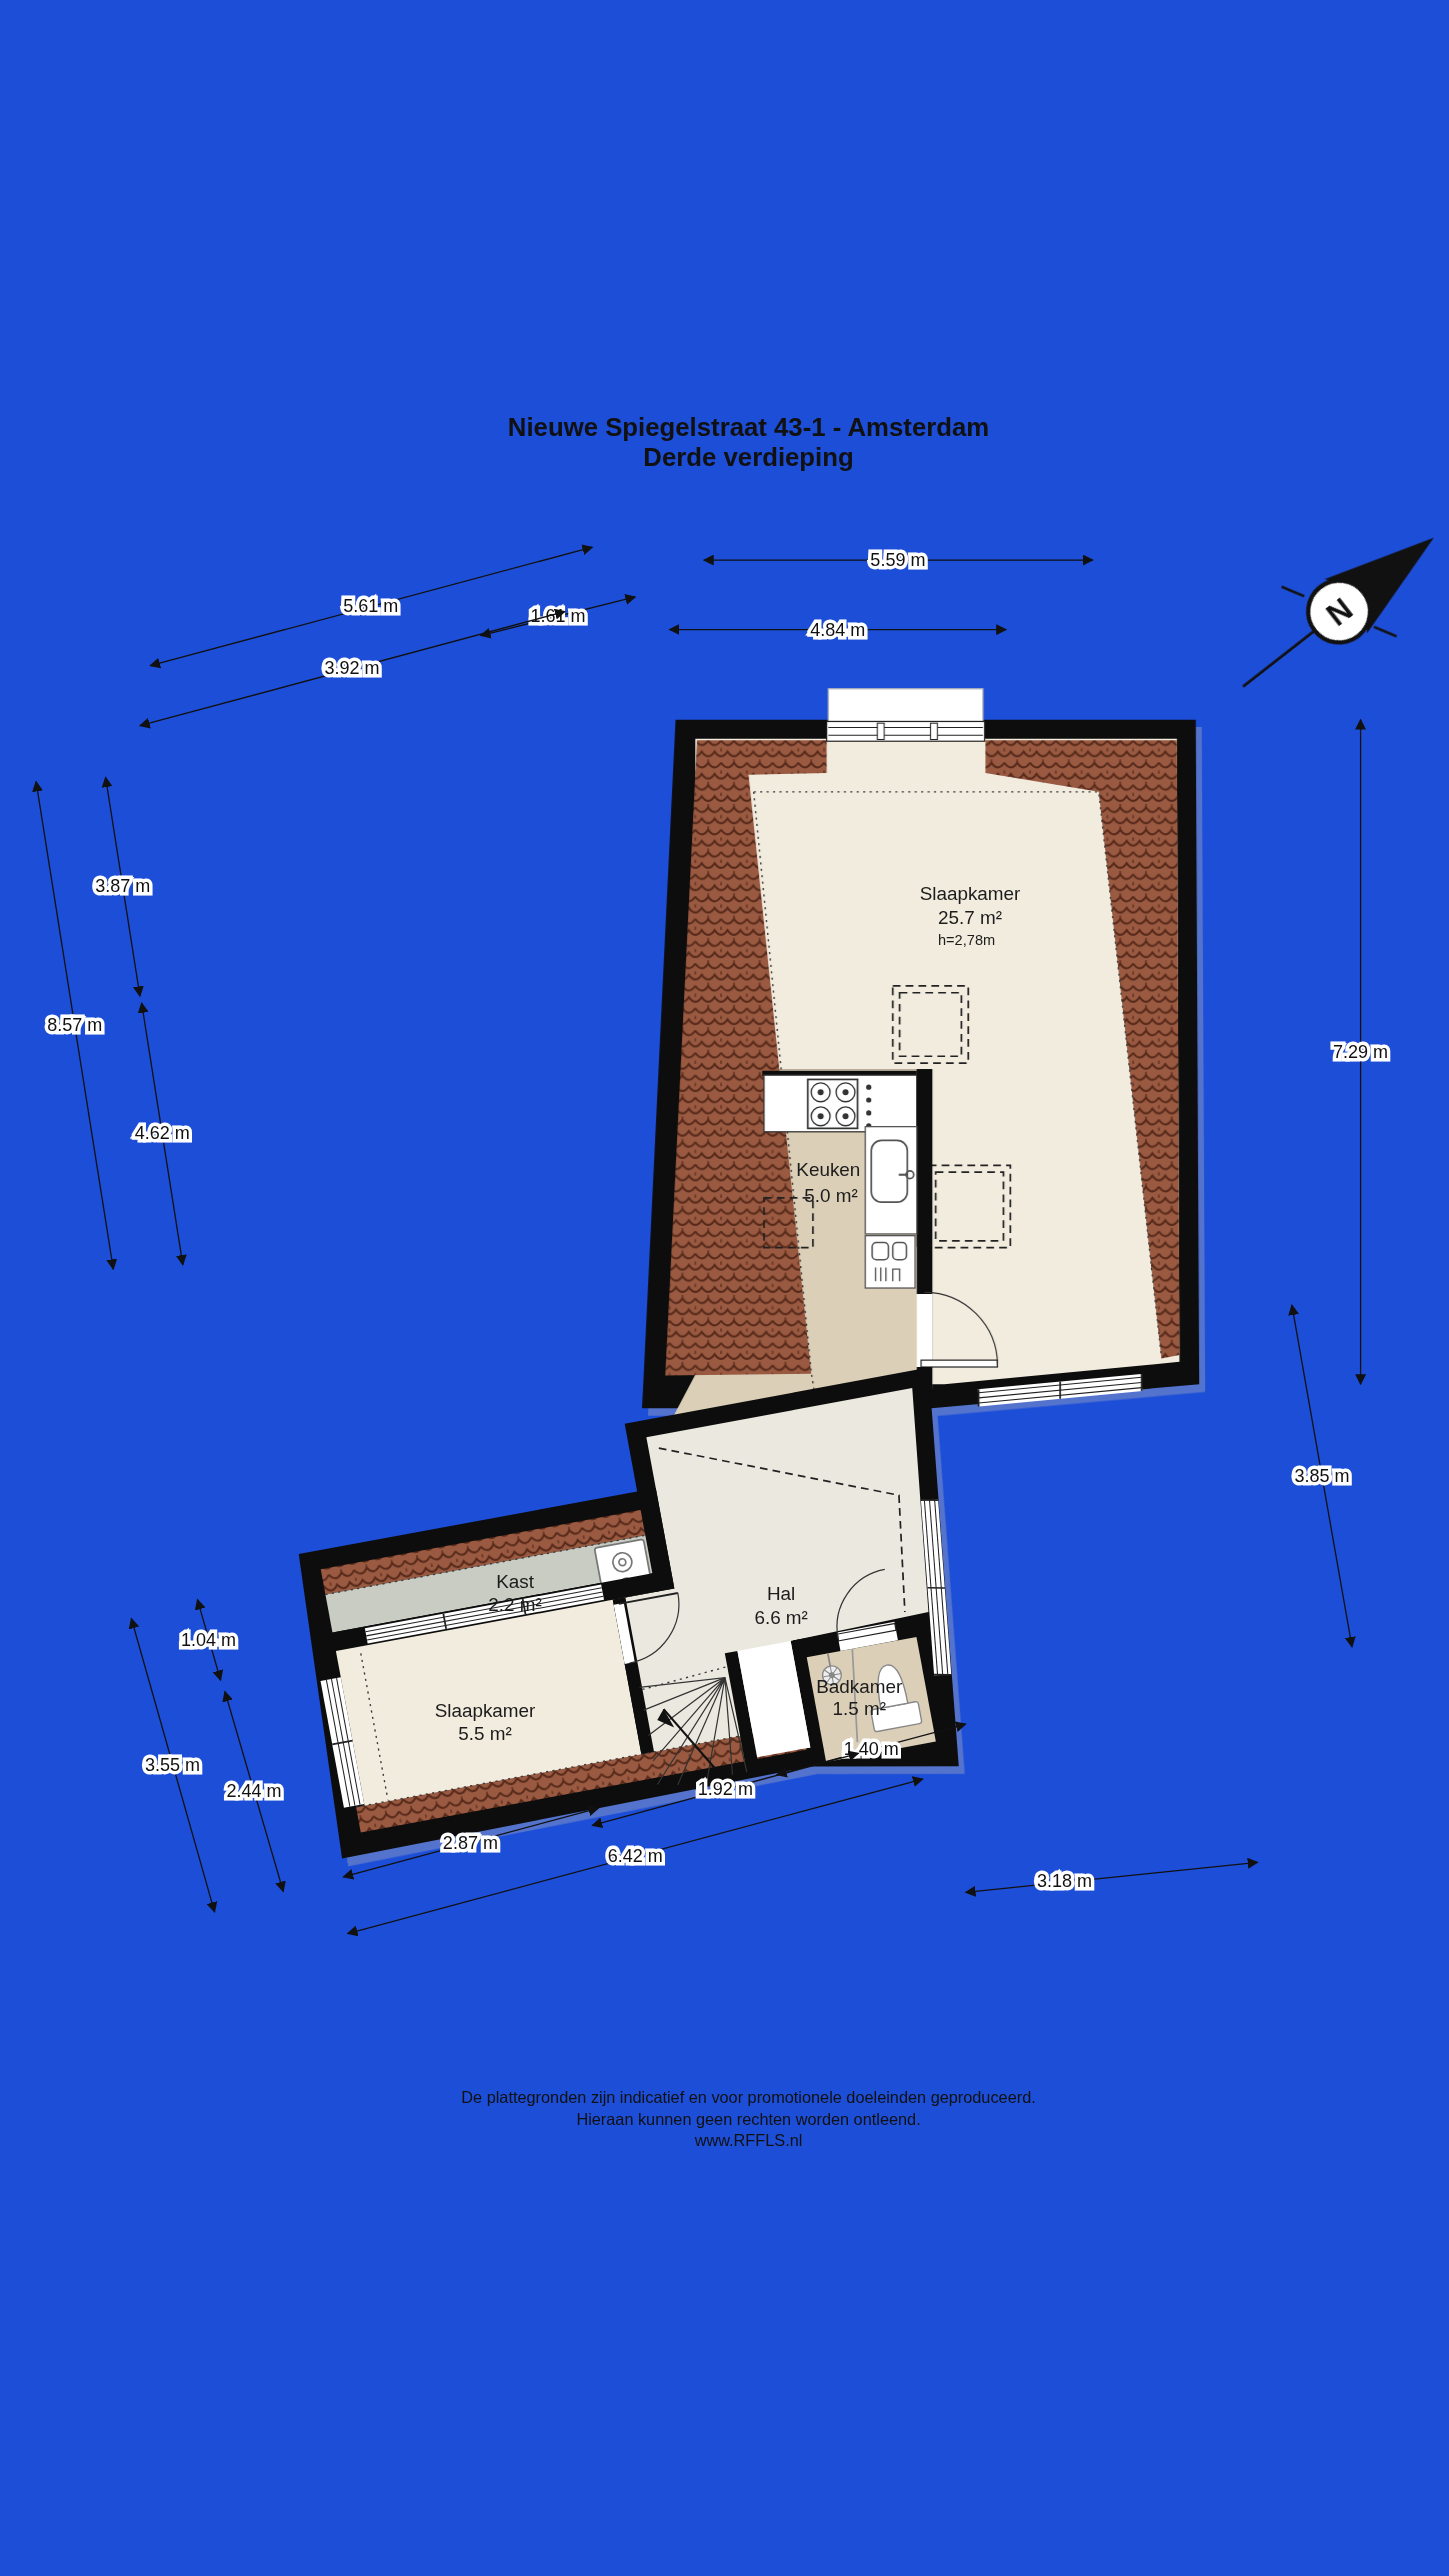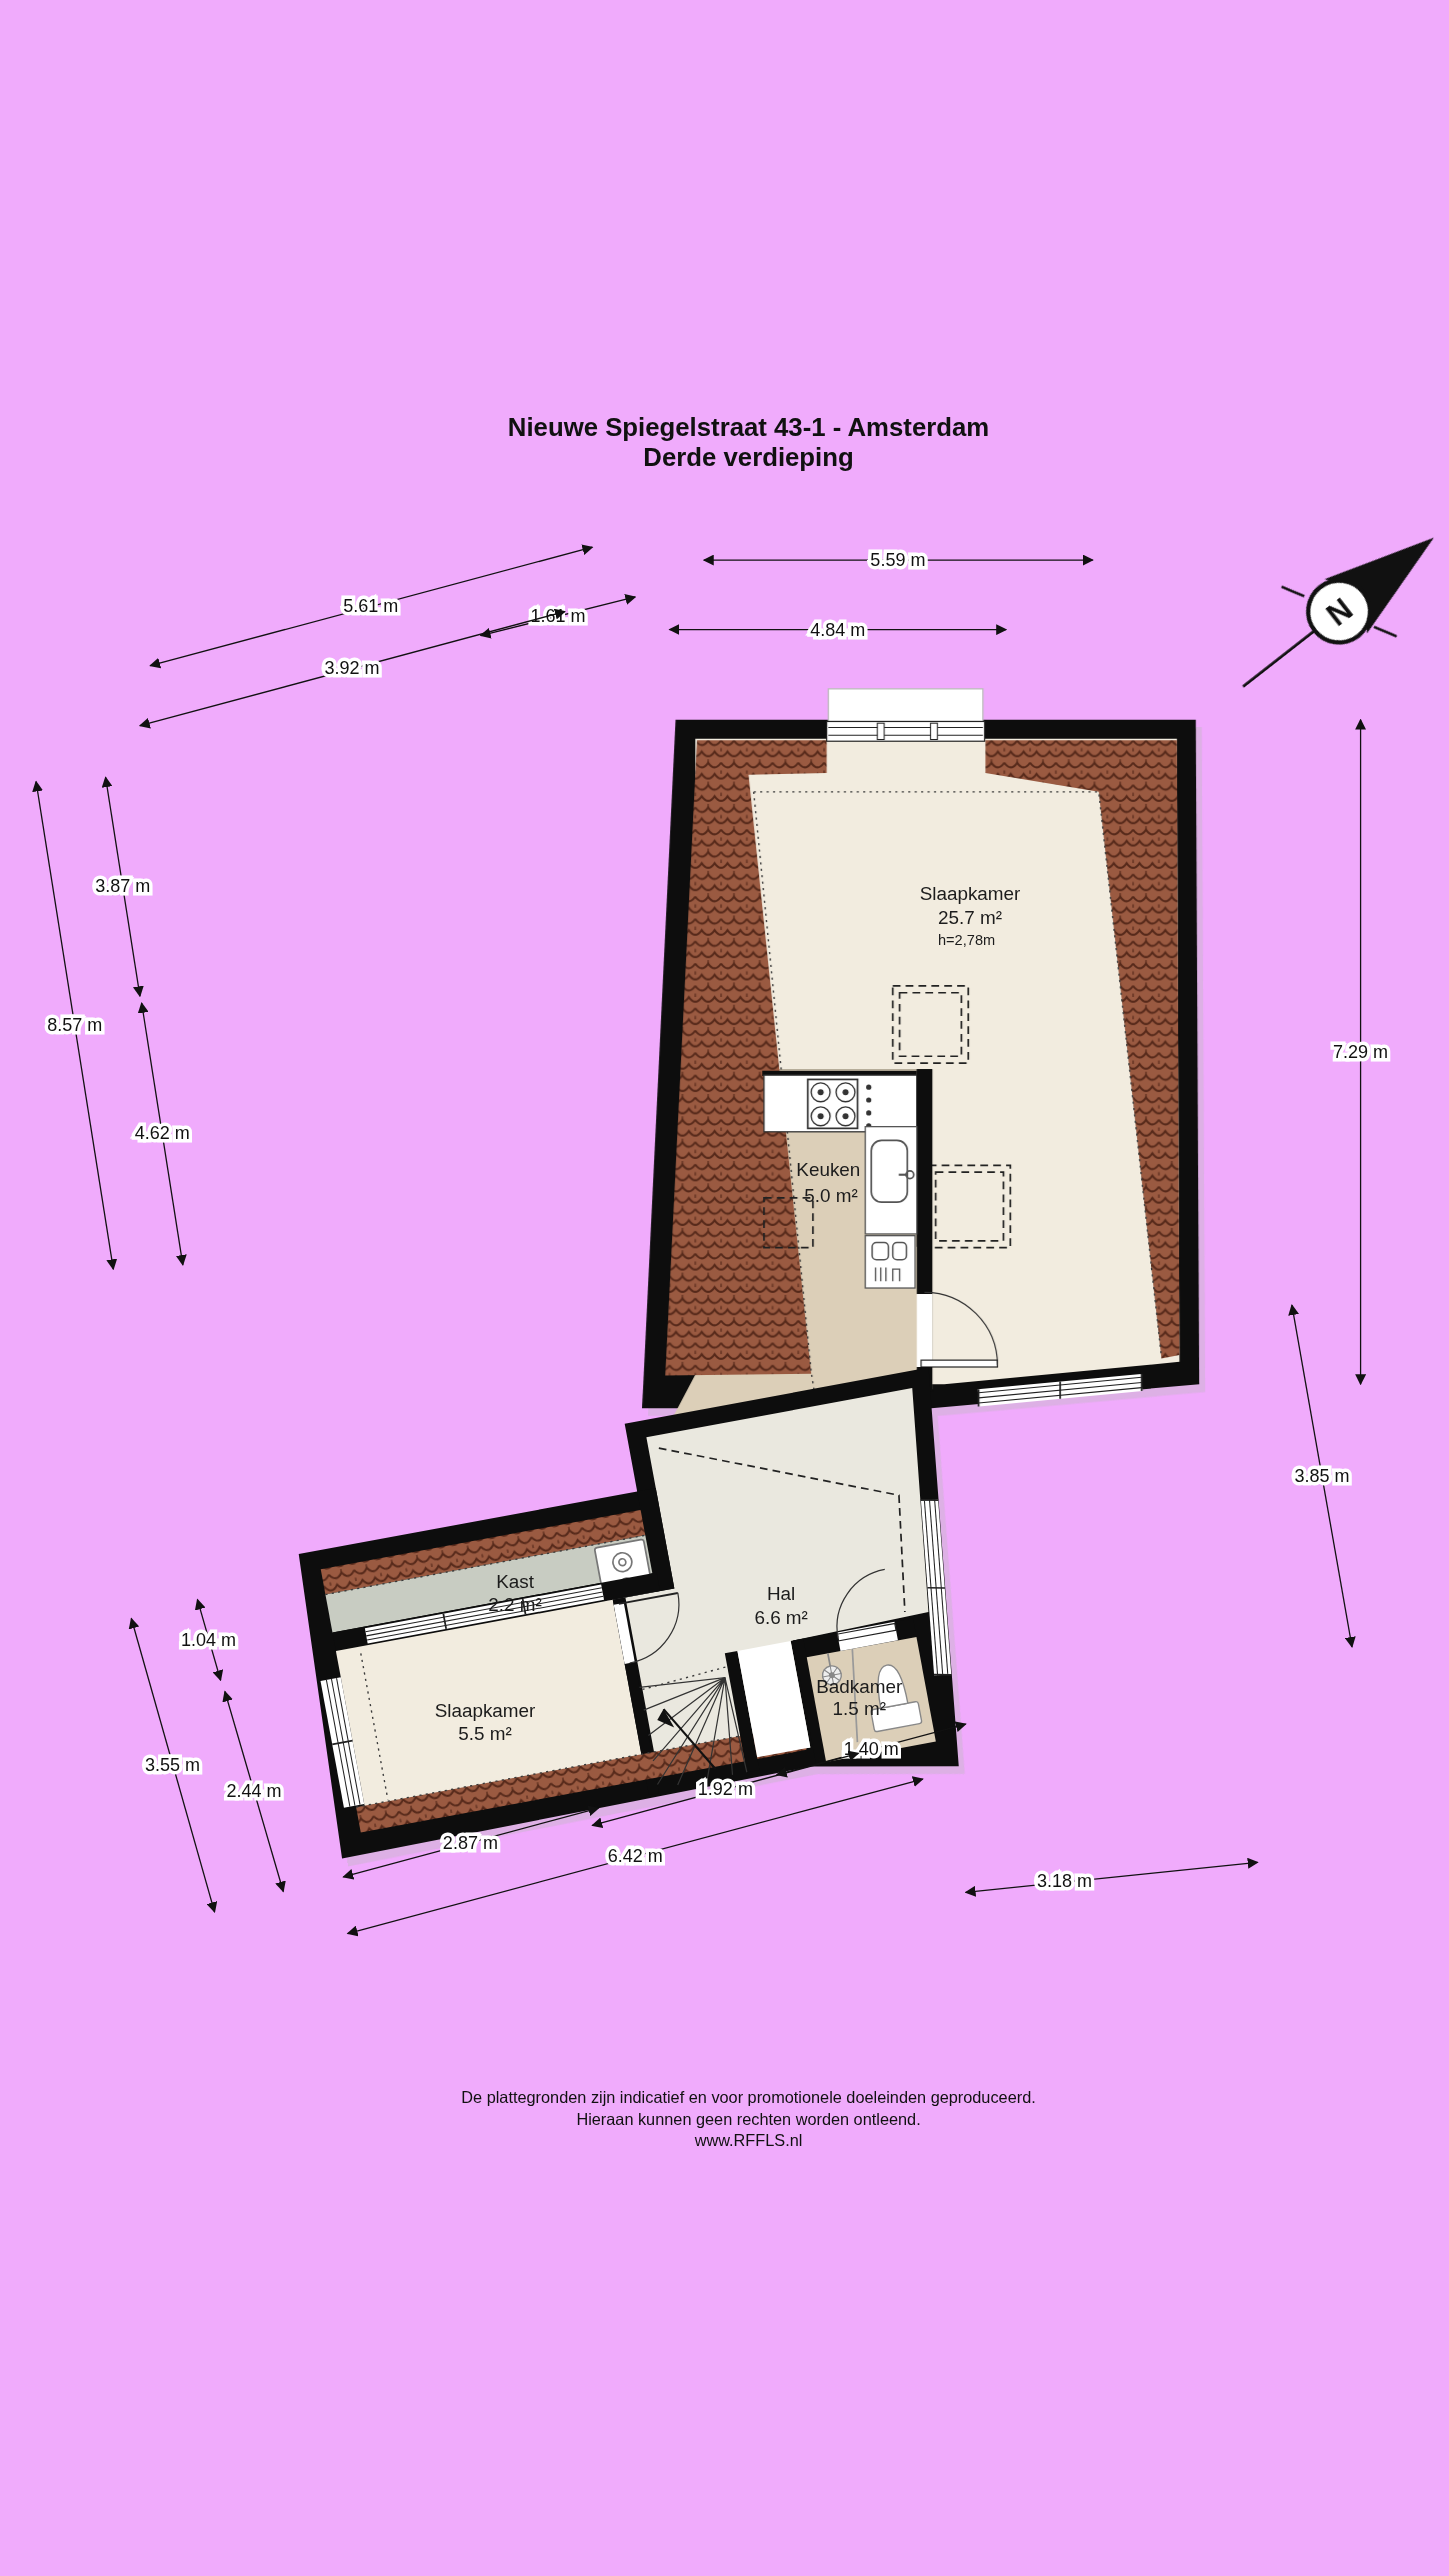--- a/index.html
+++ b/index.html
@@ -1,16 +1,16 @@
 <!DOCTYPE html>
 <html style="font-size:13.7px"><head>
 <meta charset="utf-8">
 <style>
   html,body{margin:0;padding:0;background:#fff;}
-  .page{width:1449px;height:2576px;position:relative;background:#f0abfc;font-family:"Liberation Sans",sans-serif;}
+  .page{width:1449px;height:2576px;position:relative;background:#1d4ed8;font-family:"Liberation Sans",sans-serif;}
   svg{display:block;}
   text{font-family:"Liberation Sans","DejaVu Sans",sans-serif;}
   .title{font-size:30px;font-weight:bold;fill:#111;text-anchor:middle;}
   .room{font-size:22px;fill:#1c1c1c;text-anchor:middle;paint-order:stroke;stroke:#ffffff00;}
   .hsub{font-size:17px;fill:#1c1c1c;text-anchor:middle;}
   .dim{font-size:21px;fill:#111;text-anchor:middle;paint-order:stroke;stroke:#fff;stroke-width:8px;font-weight:400;}
   .foot{font-size:19px;fill:#111;text-anchor:middle;}
   .dimline{stroke:#111;stroke-width:1.5;fill:none;}
   .dotted{stroke:#3a3a3a;stroke-width:1.6;fill:none;stroke-dasharray:2.5 5;}
   .dashed{stroke:#222;stroke-width:2;fill:none;stroke-dasharray:9 6;}

